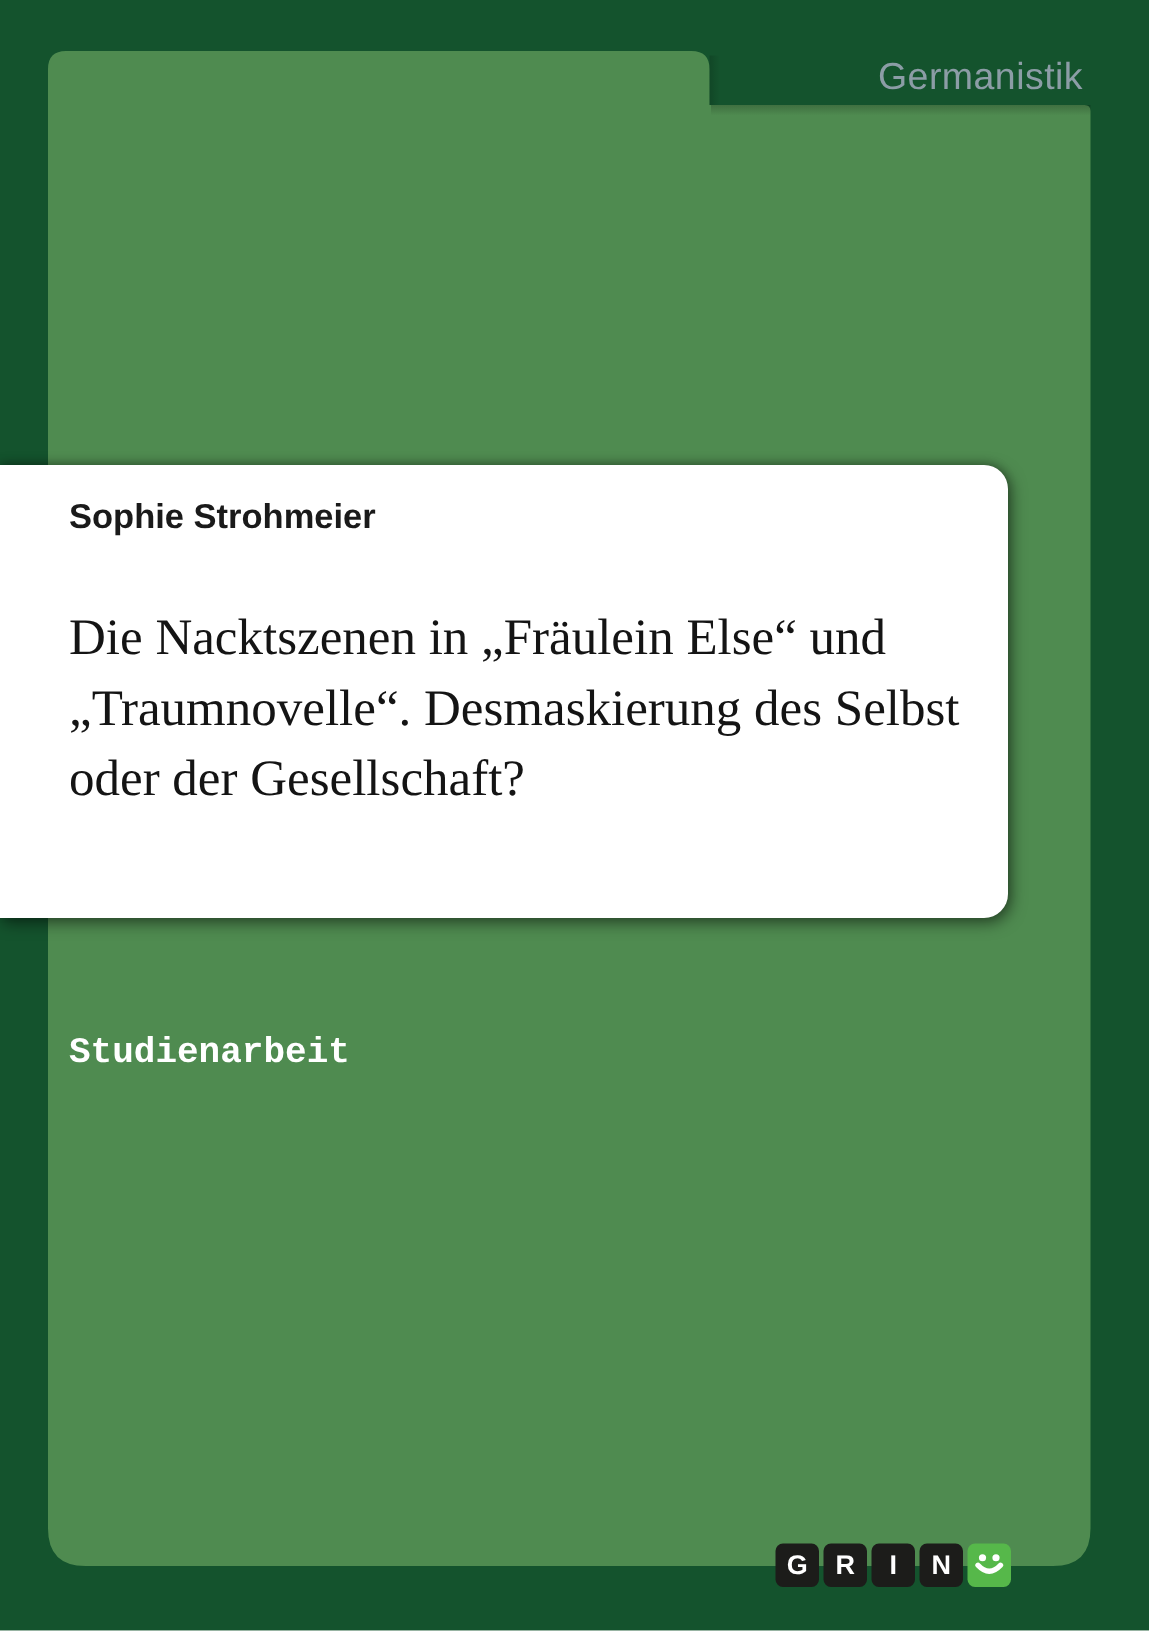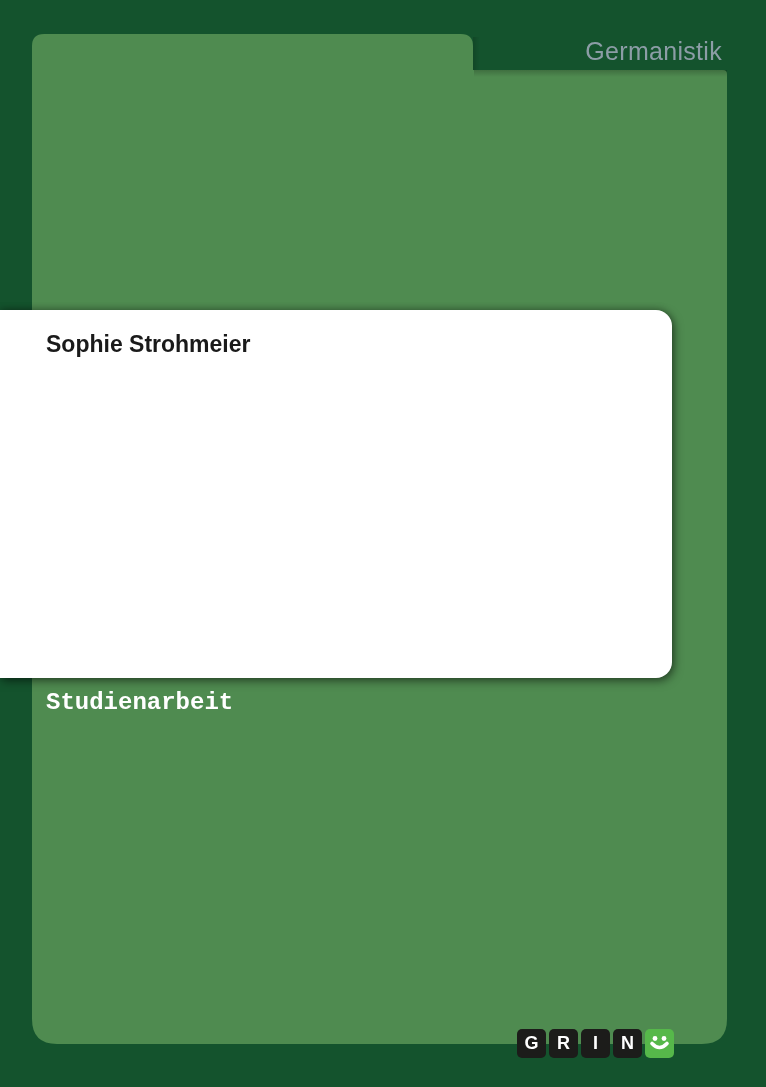--- a/index.html
+++ b/index.html
@@ -32,21 +32,21 @@
   .edge-shadow-v {
     position: absolute; left: 473px; top: 37px; width: 7px; height: 33px;
     background: linear-gradient(to right, rgba(0,0,0,0.15), rgba(0,0,0,0));
   }
 
   .card {
     position: absolute;
     left: 0;
     top: 310px;
     width: 672px;
-    height: 368px;
+    height: 302px;
     box-sizing: border-box;
     padding: 20px 0 0 46px;
     background: var(--card-bg, #ffffff);
     border-radius: 0 16px 16px 0;
     box-shadow: 2px 3px 10px rgba(0,0,0,0.50), 0 -2px 6px rgba(0,0,0,0.18);
   }
   .author {
     font-size: 23px;
     font-weight: bold;
     line-height: 28px;
@@ -114,20 +114,25 @@
              Q 32 34 44 34 Z"></path>
   </svg>
 
   <div class="edge-shadow-h"></div>
   <div class="edge-shadow-v"></div>
 
   <span class="category">Germanistik</span>
 
   <div class="card">
     <div class="author">Sophie Strohmeier</div>
+    <div class="title">
+      <span class="line">Die Nacktszenen in „Fräulein Else“ und</span>
+      <span class="line">„Traumnovelle“. Desmaskierung des Selbst</span>
+      <span class="line">oder der Gesellschaft?</span>
+    </div>
   </div>
 
   <div class="badge">Studienarbeit</div>
 
   <div class="logo">
     <span class="tile">G</span>
     <span class="tile">R</span>
     <span class="tile">I</span>
     <span class="tile">N</span>
     <span class="tile smiley">

